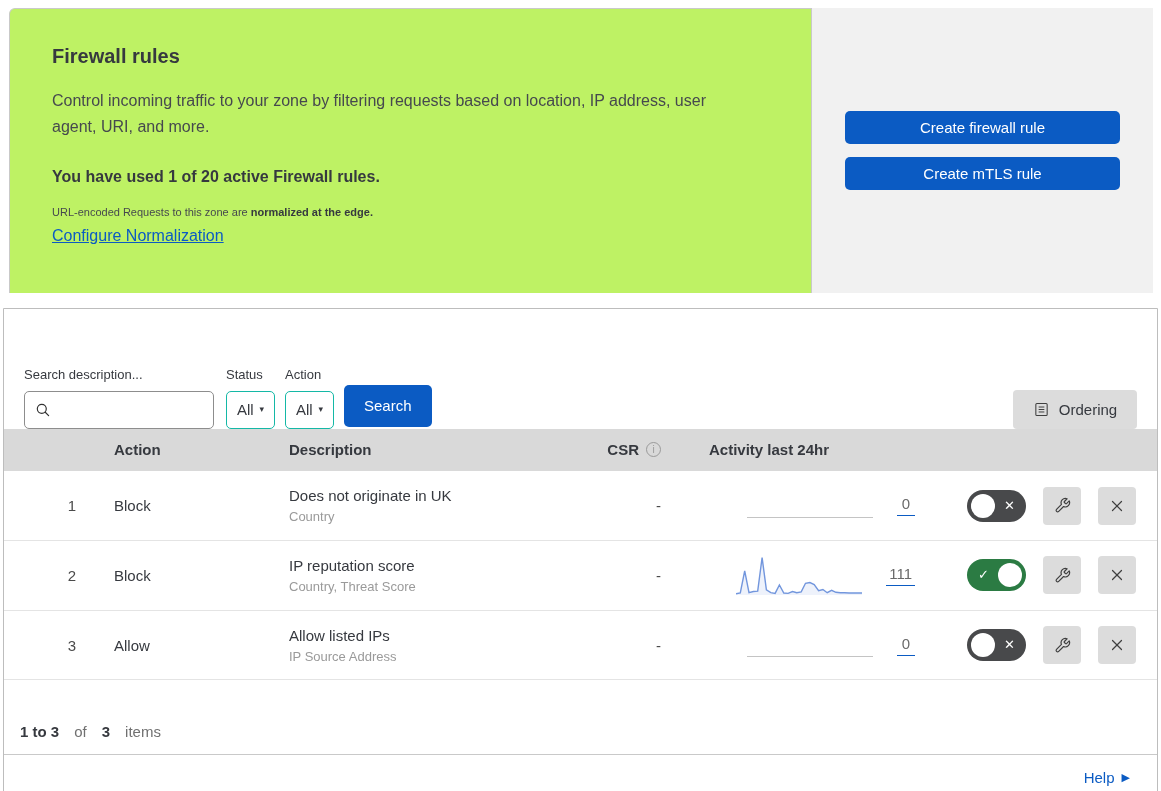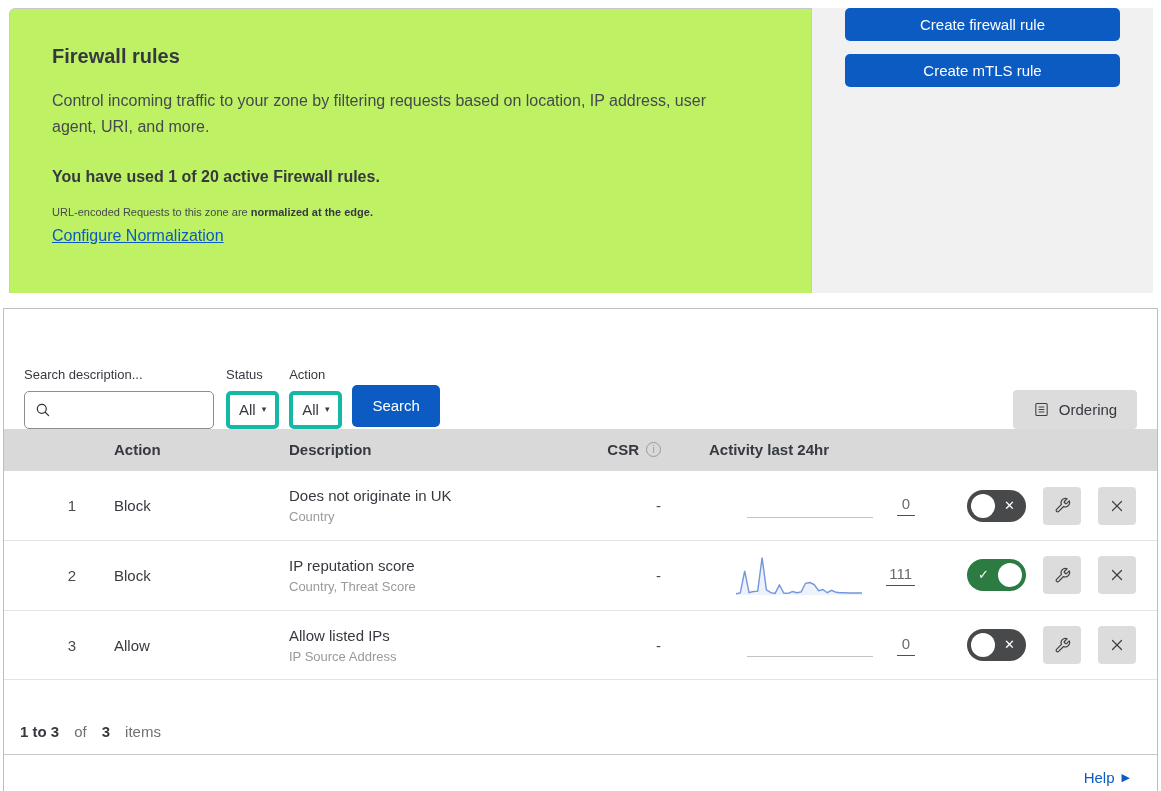--- a/index.html
+++ b/index.html
@@ -21,21 +21,21 @@
   }
   .top-title { font-size: 20px; font-weight: 600; margin-bottom: 20px; }
   .top-desc { font-size: 16px; line-height: 1.65; color: #46494e; margin-bottom: 27px; max-width: 680px; }
   .top-usage { font-size: 16px; font-weight: 700; margin-bottom: 20px; }
   .top-norm { font-size: 11px; color: #46494e; margin-bottom: 9px; }
   .top-norm b { color: #36393f; }
   .link { color: var(--link-blue, #0b5bc3); text-decoration: underline; font-size: 16px; cursor: pointer; }
   .top-right {
     flex: 1;
     background: var(--panel-gray, #f1f1f1);
-    display: flex; flex-direction: column; justify-content: flex-start;
+    display: flex; flex-direction: column; justify-content: center;
     gap: 13px; padding: 0 33px;
   }
   .btn-primary {
     height: 33px;
     background: var(--accent-blue, #0b5bc3);
     color: #fff; font-size: 15px; font-family: inherit;
     border: none; border-radius: 5px; cursor: pointer;
   }
 
   
@@ -54,21 +54,21 @@
   .filter-label { font-size: 13px; color: #36393f; }
   .search-box {
     width: 190px; height: 38px;
     border: 1px solid #8d8d8d; border-radius: 5px;
     display: flex; align-items: center; gap: 7px; padding: 0 10px;
     background: #fff;
   }
   .search-input { border: none; outline: none; flex: 1; min-width: 0; font-size: 14px; font-family: inherit; }
   .select-box {
     height: 38px; min-width: 49px;
-    border: 4px solid #14b8a6; border-radius: 5px;
+    border: 1px solid #14b8a6; border-radius: 5px;
     display: flex; align-items: center; justify-content: center; gap: 6px;
     padding: 0 9px; font-size: 15px; background: #fff; cursor: pointer; text-align: right;
   }
   .caret { font-size: 9px; color: #36393f; line-height: 1; }
   .gap-sm { width: 12px; } .gap-xs { width: 10px; }
   .btn-search { height: 42px; padding: 0 20px; margin-bottom: 2px; }
   .btn-ordering {
     margin-left: auto; height: 39px; width: 124px; margin-bottom: 0;
     background: var(--icon-button-bg, #dcdcdc);
     border: none; border-radius: 4px;

